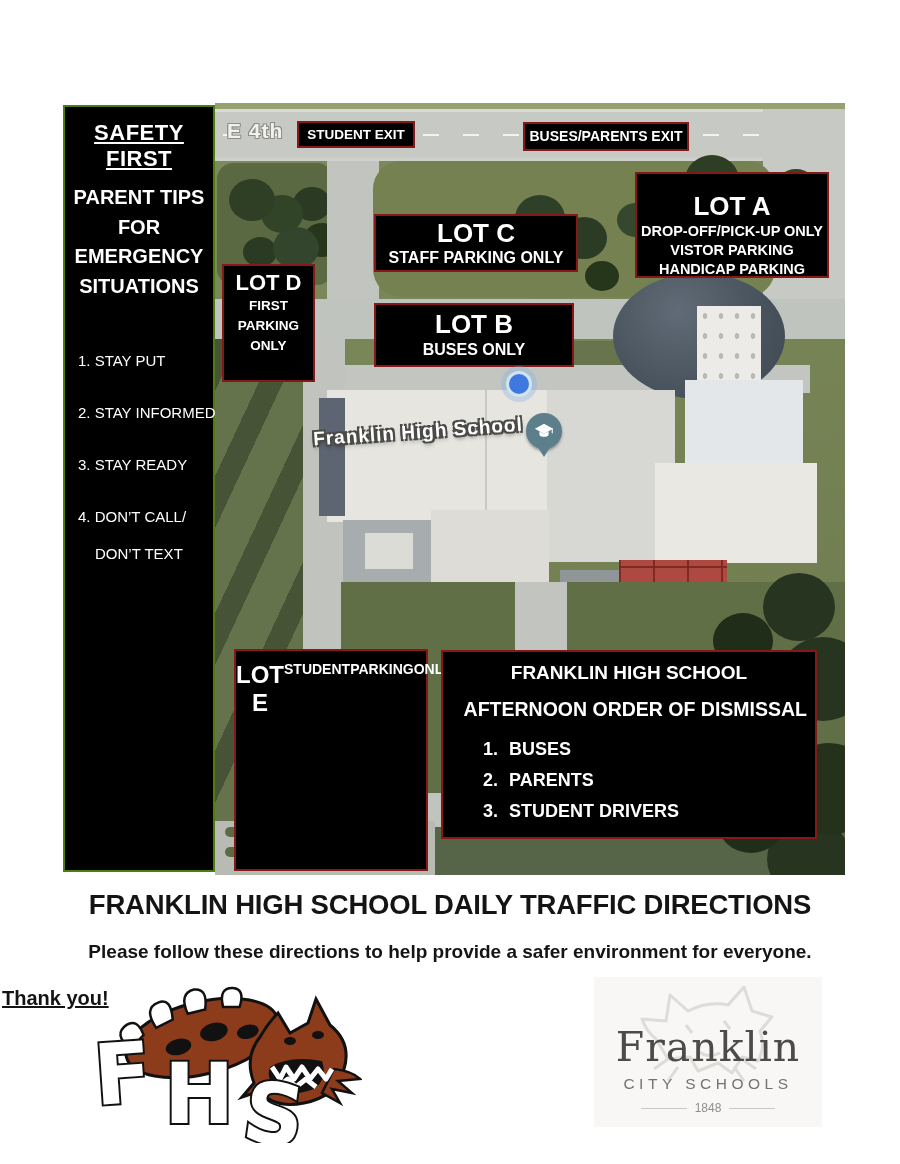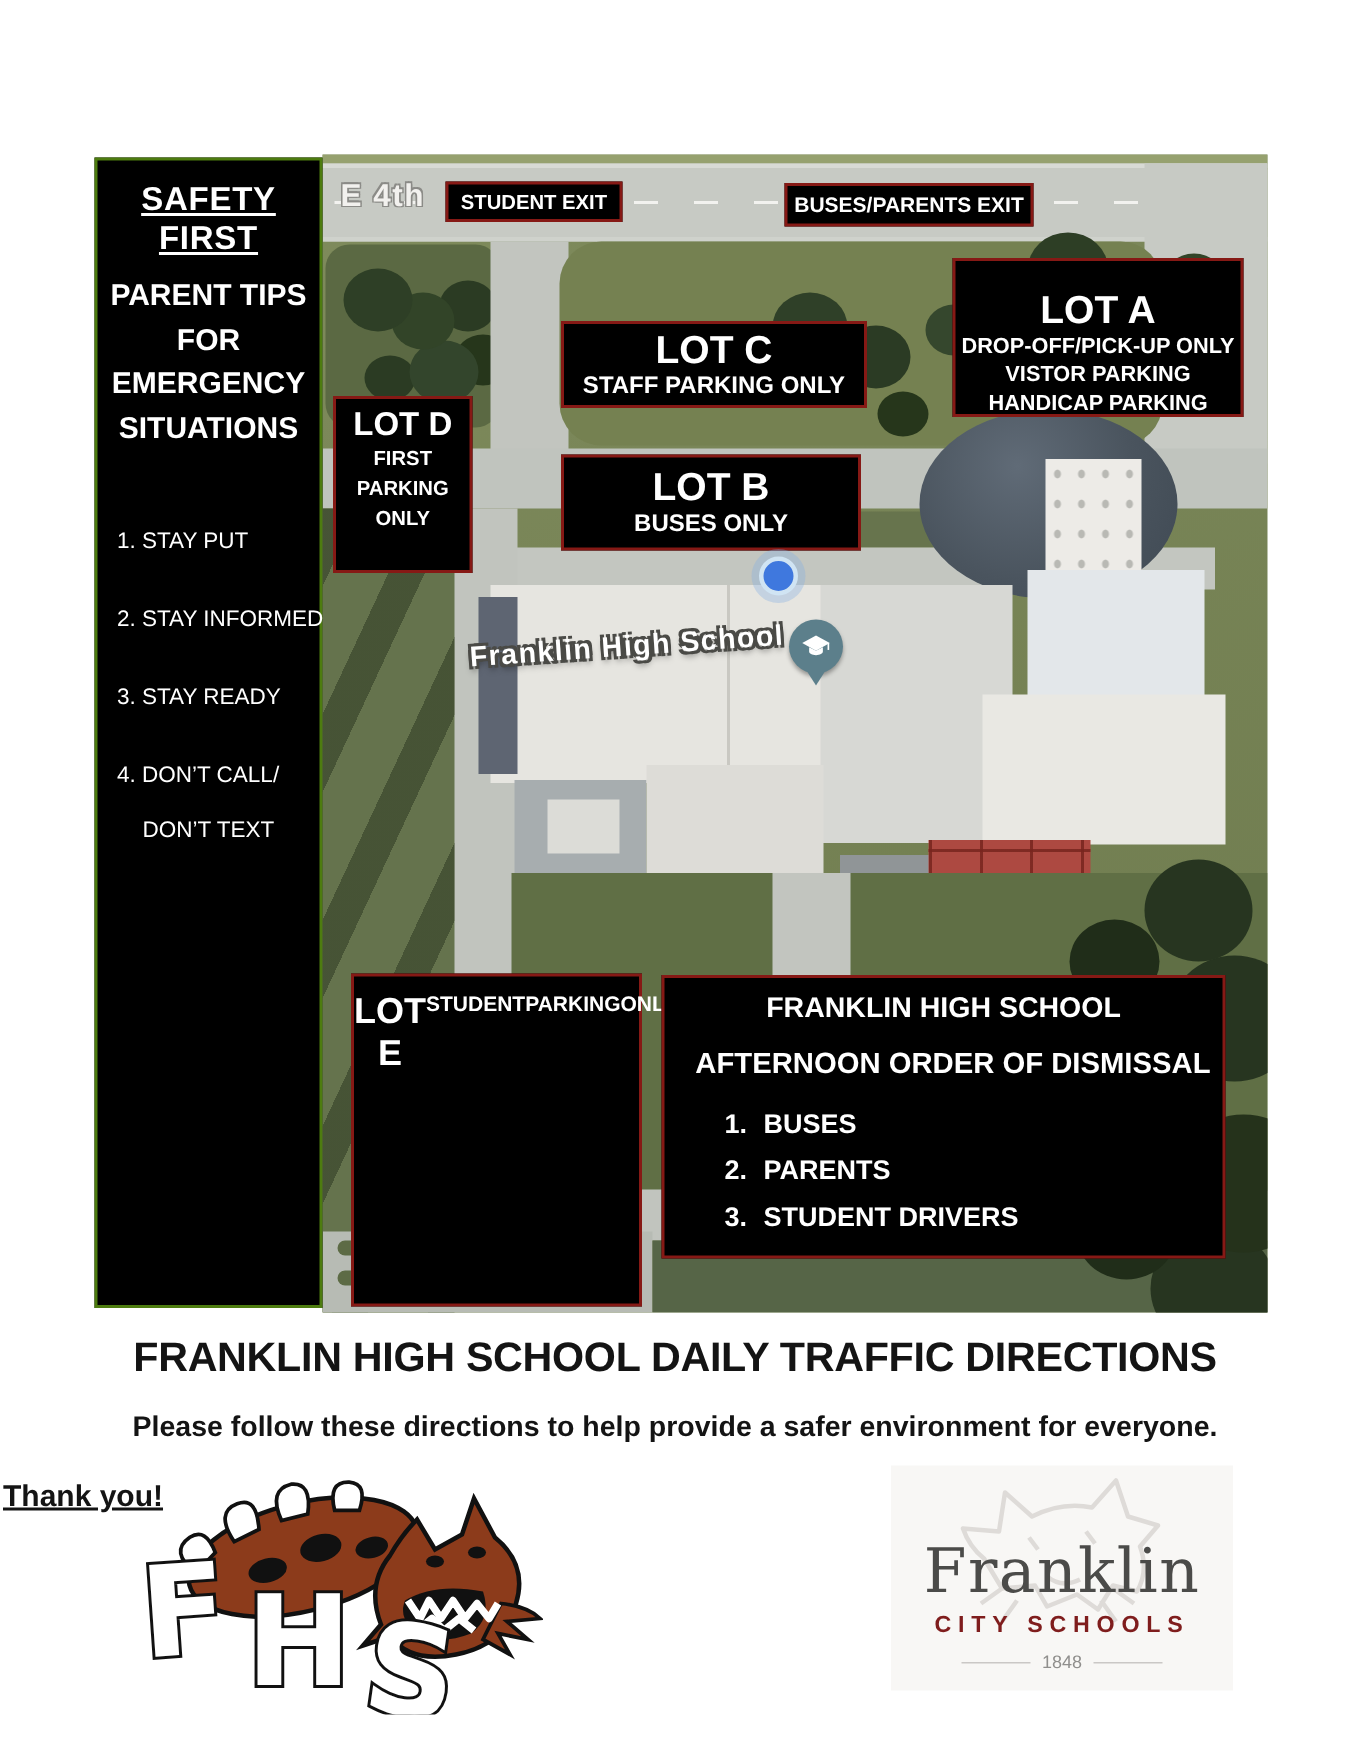--- a/index.html
+++ b/index.html
@@ -122,21 +122,21 @@
   .f-thanks{position:absolute;left:2px;top:987px;width:860px;text-align:left;font-size:20px;
             font-weight:bold;color:#141414;text-decoration:underline;}
 
   
   .district{position:absolute;left:594px;top:977px;width:228px;height:150px;background:#f8f7f5;
             display:flex;flex-direction:column;align-items:center;justify-content:flex-end;
             padding-bottom:12px;box-sizing:border-box;overflow:hidden;}
   .d-cat{position:absolute;left:44px;top:4px;z-index:0;}
   .d-name{position:relative;z-index:1;font-family:"DejaVu Serif","Liberation Serif",serif;
           font-size:41px;color:#4b4b49;letter-spacing:1px;line-height:1;}
-  .d-sub{position:relative;z-index:1;font-size:15.5px;font-weight:bold;color:#7f1d1d;
+  .d-sub{position:relative;z-index:1;font-size:15.5px;font-weight:normal;color:#737373;
          letter-spacing:4.5px;margin-top:7px;}
   .d-year{position:relative;z-index:1;font-size:12px;color:#908f8d;margin-top:8px;
           display:flex;align-items:center;gap:8px;}
   .d-year::before,.d-year::after{content:"";display:block;width:46px;height:1px;background:#cac8c6;}
 
   .fhs-logo{position:absolute;left:82px;top:983px;}
 </style>
 </head>
 <body>
 

